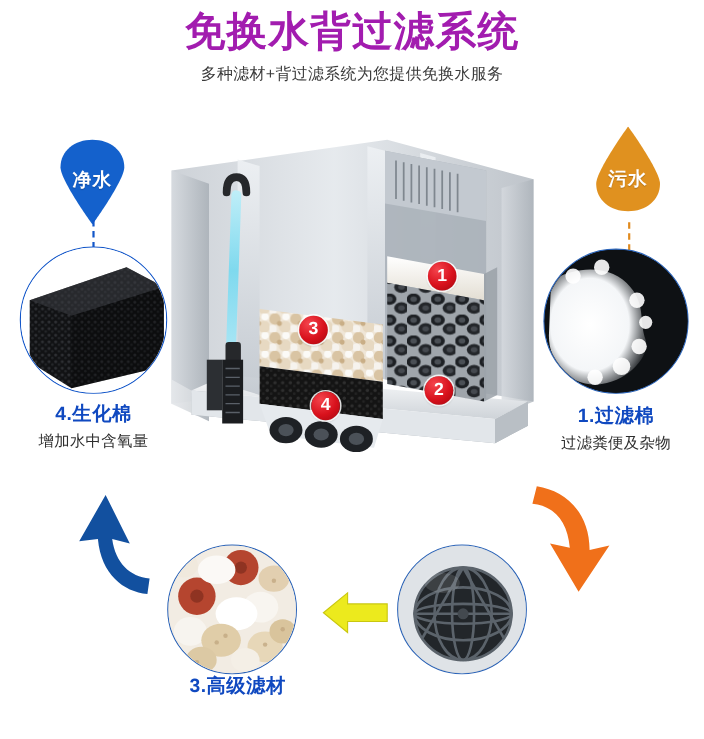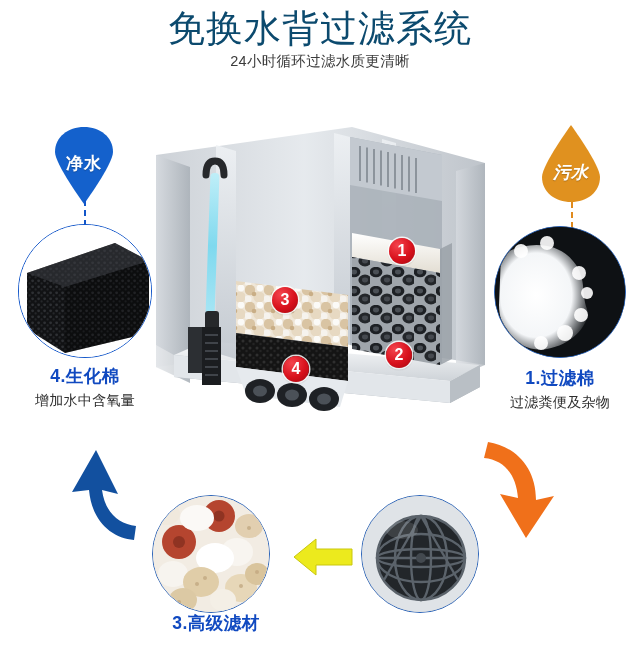--- a/index.html
+++ b/index.html
@@ -24,22 +24,22 @@
   
   .header {
     position: absolute;
     top: 8px;
     left: 0;
     width: 640px;
     text-align: center;
   }
   .main-title {
     font-size: 37px;
-    font-weight: normal;
-    color: #0c4a6e;
+    font-weight: bold;
+    color: #a21caf;
     letter-spacing: 1px;
     line-height: 1.15;
     text-shadow: 1px 1px 0 rgba(255,255,255,0.6);
   }
   .sub-line {
     font-size: 14.5px;
     color: #3b3b3b;
     line-height: 1.5;
     letter-spacing: 0.3px;
   }
@@ -86,21 +86,21 @@
     width: 100%;
     text-align: center;
     color: #ffffff;
     font-size: 17px;
     font-weight: bold;
     letter-spacing: 1px;
     text-shadow: 0 1px 1px rgba(0,0,0,0.22);
   }
   .drop-clean { left: 53px; top: 126px; font-family: Liberation Serif, serif; }
   .drop-clean .drop-label { top: 26px; }
-  .drop-dirty { left: 540px; top: 125px; font-style: italic; }
+  .drop-dirty { left: 540px; top: 115px; }
   .drop-dirty .drop-label { top: 36px; }
 
   .dashline {
     position: absolute;
     width: 0;
     border-left-width: 2px;
     border-left-style: dashed;
   }
   .dash-clean {
     left: 84px; top: 200px; height: 26px;
@@ -170,21 +170,21 @@
   .arrow-right-dn { left: 470px; top: 436px; }
   .arrow-yellow   { left: 292px; top: 536px; }
 </style>
 </head>
 <body>
 
 <div class="root">
 
   <div class="header">
     <div class="main-title">免换水背过滤系统</div>
-    <div class="sub-line">24小时循环过滤水质更清晰</div>
+    <div class="sub-line sub1">多种滤材+背过滤系统为您提供免换水服务</div>
   </div>
 
   <div class="tank-wrap">
     <svg class="tank-svg" width="345" height="340" viewBox="0 0 345 340">
       <defs>
         <linearGradient id="glassBack" x1="0" y1="0" x2="1" y2="0">
           <stop offset="0%" stop-color="#c9ced4"></stop>
           <stop offset="45%" stop-color="#e4e8ec"></stop>
           <stop offset="100%" stop-color="#b9bfc6"></stop>
         </linearGradient>

